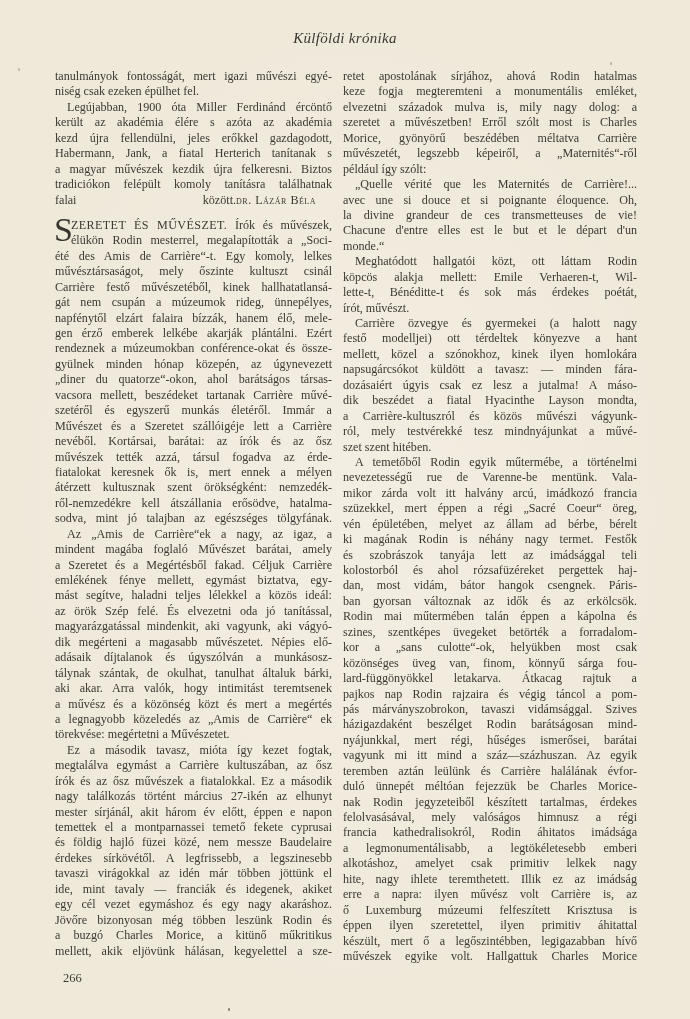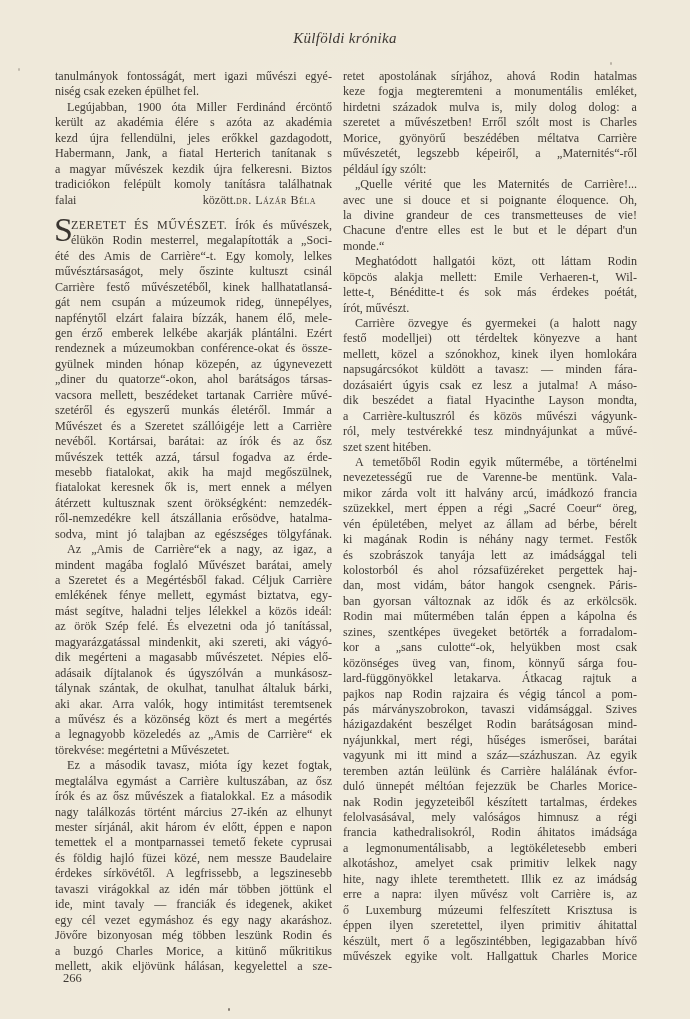--- a/index.html
+++ b/index.html
@@ -135,32 +135,31 @@
       <span class="line">napfénytől elzárt falaira bízzák, hanem élő, mele-</span>
       <span class="line">gen érző emberek lelkébe akarják plántálni. Ezért</span>
       <span class="line">rendeznek a múzeumokban conférence-okat és össze-</span>
       <span class="line">gyülnek minden hónap közepén, az úgynevezett</span>
       <span class="line">„diner du quatorze“-okon, ahol barátságos társas-</span>
       <span class="line">vacsora mellett, beszédeket tartanak Carrière művé-</span>
       <span class="line">szetéről és egyszerű munkás életéről. Immár a</span>
       <span class="line">Művészet és a Szeretet szállóigéje lett a Carrière</span>
       <span class="line">nevéből. Kortársai, barátai: az írók és az ősz</span>
       <span class="line">művészek tették azzá, társul fogadva az érde-</span>
-      <span class="line">mesebb fiatalokat, akik ha majd megőszülnek,</span>
       <span class="line">fiatalokat keresnek ők is, mert ennek a mélyen</span>
       <span class="line">átérzett kultusznak szent örökségként: nemzedék-</span>
       <span class="line">ről-nemzedékre kell átszállania erősödve, hatalma-</span>
       <span class="line">sodva, mint jó talajban az egészséges tölgyfának.</span>
       <span class="line indent">Az „Amis de Carrière“ek a nagy, az igaz, a</span>
       <span class="line">mindent magába foglaló Művészet barátai, amely</span>
       <span class="line">a Szeretet és a Megértésből fakad. Céljuk Carrière</span>
       <span class="line">emlékének fénye mellett, egymást biztatva, egy-</span>
       <span class="line">mást segítve, haladni teljes lélekkel a közös ideál:</span>
       <span class="line">az örök Szép felé. És elvezetni oda jó tanítással,</span>
-      <span class="line">magyarázgatással mindenkit, aki szereti, aki vágyó-</span>
+      <span class="line">magyarázgatással mindenkit, aki vagyunk, aki vágyó-</span>
       <span class="line">dik megérteni a magasabb művészetet. Népies elő-</span>
       <span class="line">adásaik díjtalanok és úgyszólván a munkásosz-</span>
       <span class="line">tálynak szántak, de okulhat, tanulhat általuk bárki,</span>
       <span class="line">aki akar. Arra valók, hogy intimitást teremtsenek</span>
       <span class="line">a művész és a közönség közt és mert a megértés</span>
       <span class="line">a legnagyobb közeledés az „Amis de Carrière“ ek</span>
       <span class="line last">törekvése: megértetni a Művészetet.</span>
     </div>
 
     <div>
@@ -178,21 +177,21 @@
       <span class="line">Jövőre bizonyosan még többen leszünk Rodin és</span>
       <span class="line">a buzgó Charles Morice, a kitünő műkritikus</span>
       <span class="line">mellett, akik eljövünk hálásan, kegyelettel a sze-</span>
     </div>
   </div>
 
   <div class="column col-right">
     <div>
       <span class="line">retet apostolának sírjához, ahová Rodin hatalmas</span>
       <span class="line">keze fogja megteremteni a monumentális emléket,</span>
-      <span class="line">hirdetni századok mulva is, mily dolog dolog: a</span>
+      <span class="line">elvezetni századok mulva is, mily nagy dolog: a</span>
       <span class="line">szeretet a művészetben! Erről szólt most is Charles</span>
       <span class="line">Morice, gyönyörű beszédében méltatva Carrière</span>
       <span class="line">művészetét, legszebb képeiről, a „Maternités“-ről</span>
       <span class="line last">például így szólt:</span>
     </div>
     <div>
       <span class="line indent">„Quelle vérité que les Maternités de Carrière!...</span>
       <span class="line">avec une si douce et si poignante éloquence. Oh,</span>
       <span class="line">la divine grandeur de ces transmetteuses de vie!</span>
       <span class="line">Chacune d'entre elles est le but et le départ d'un</span>

